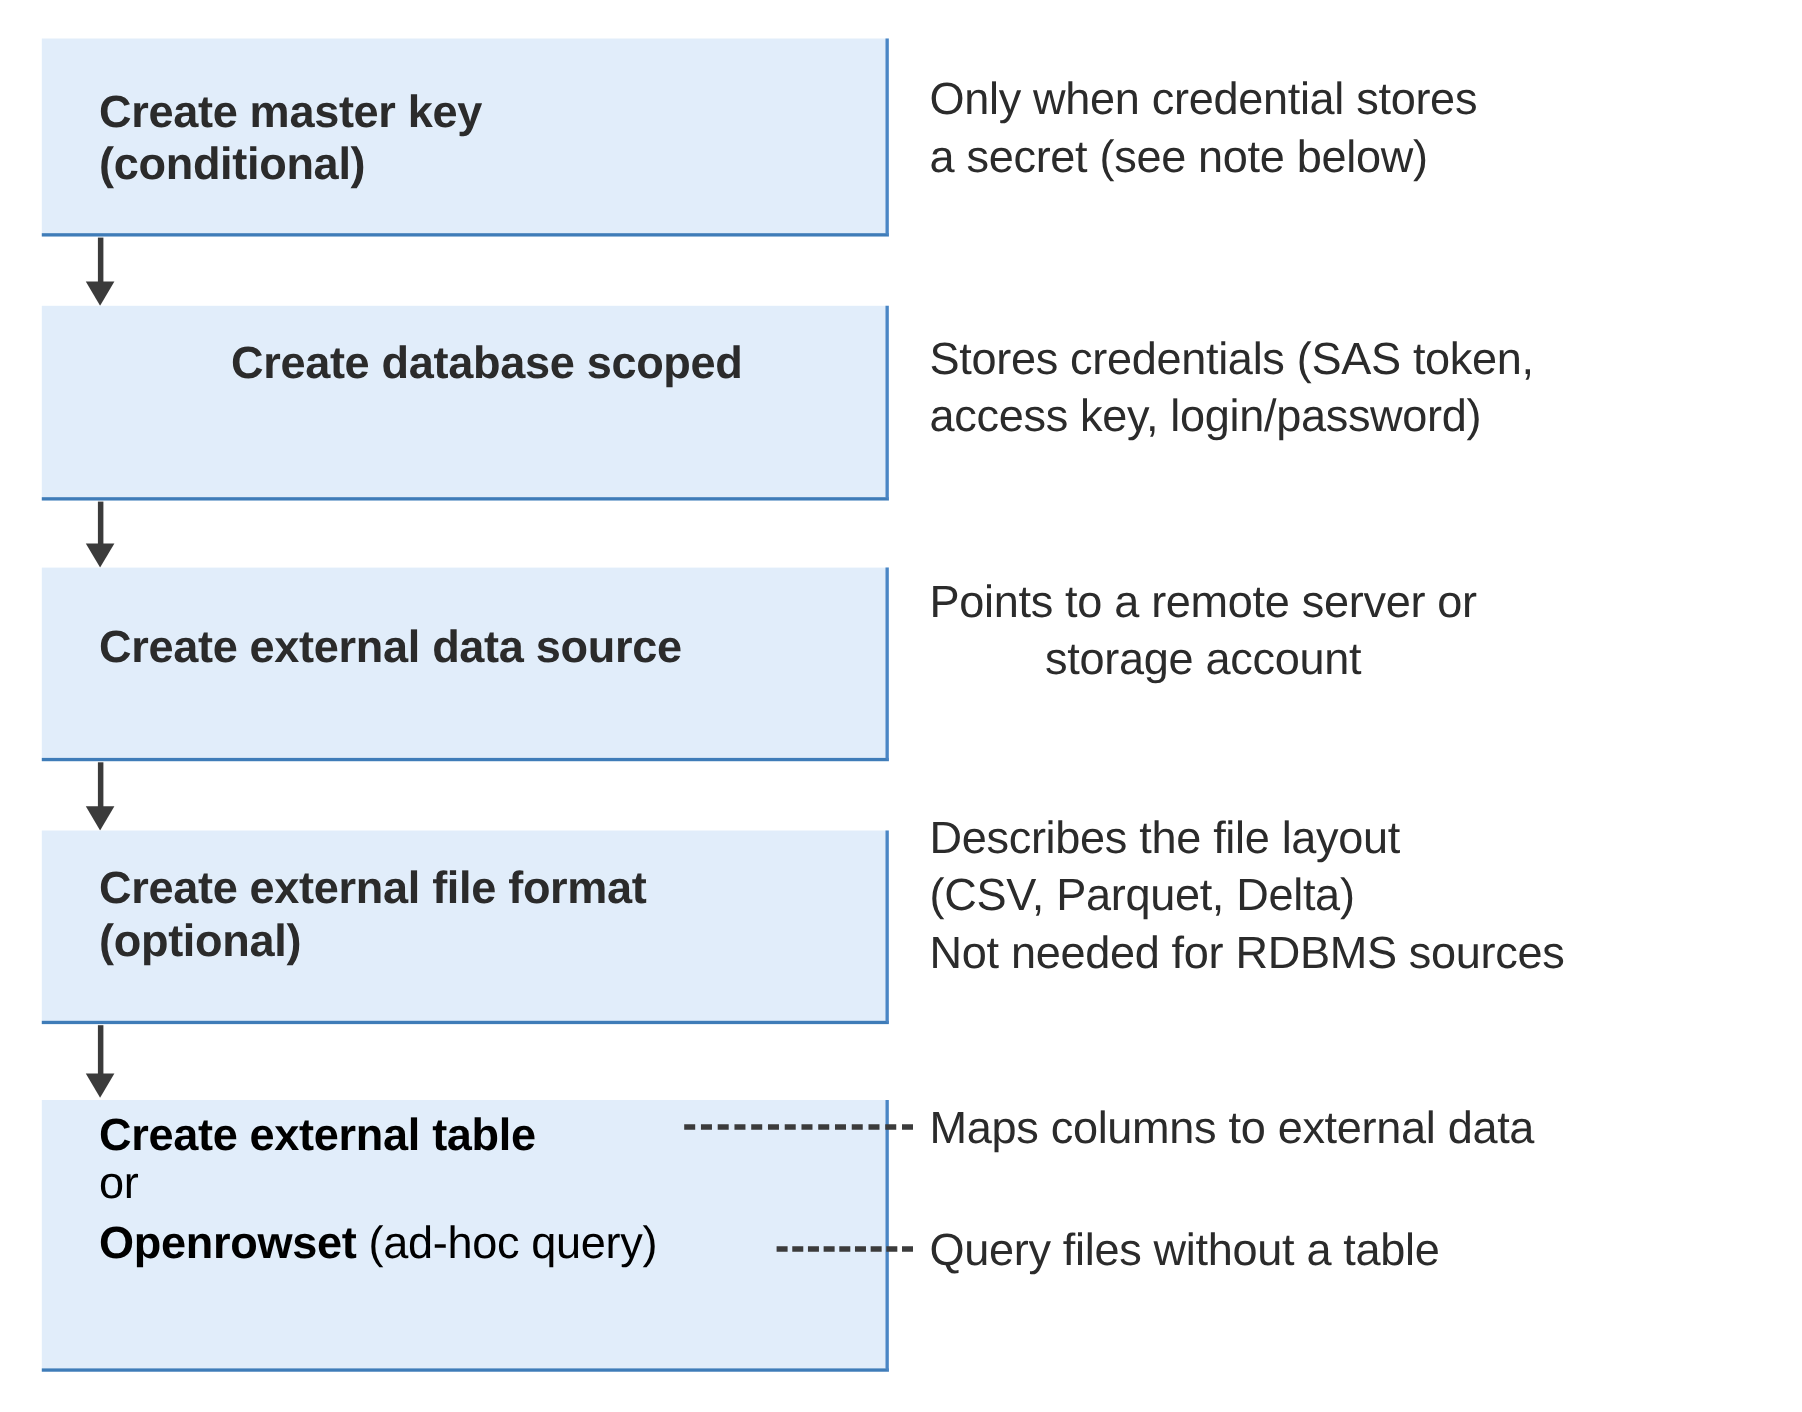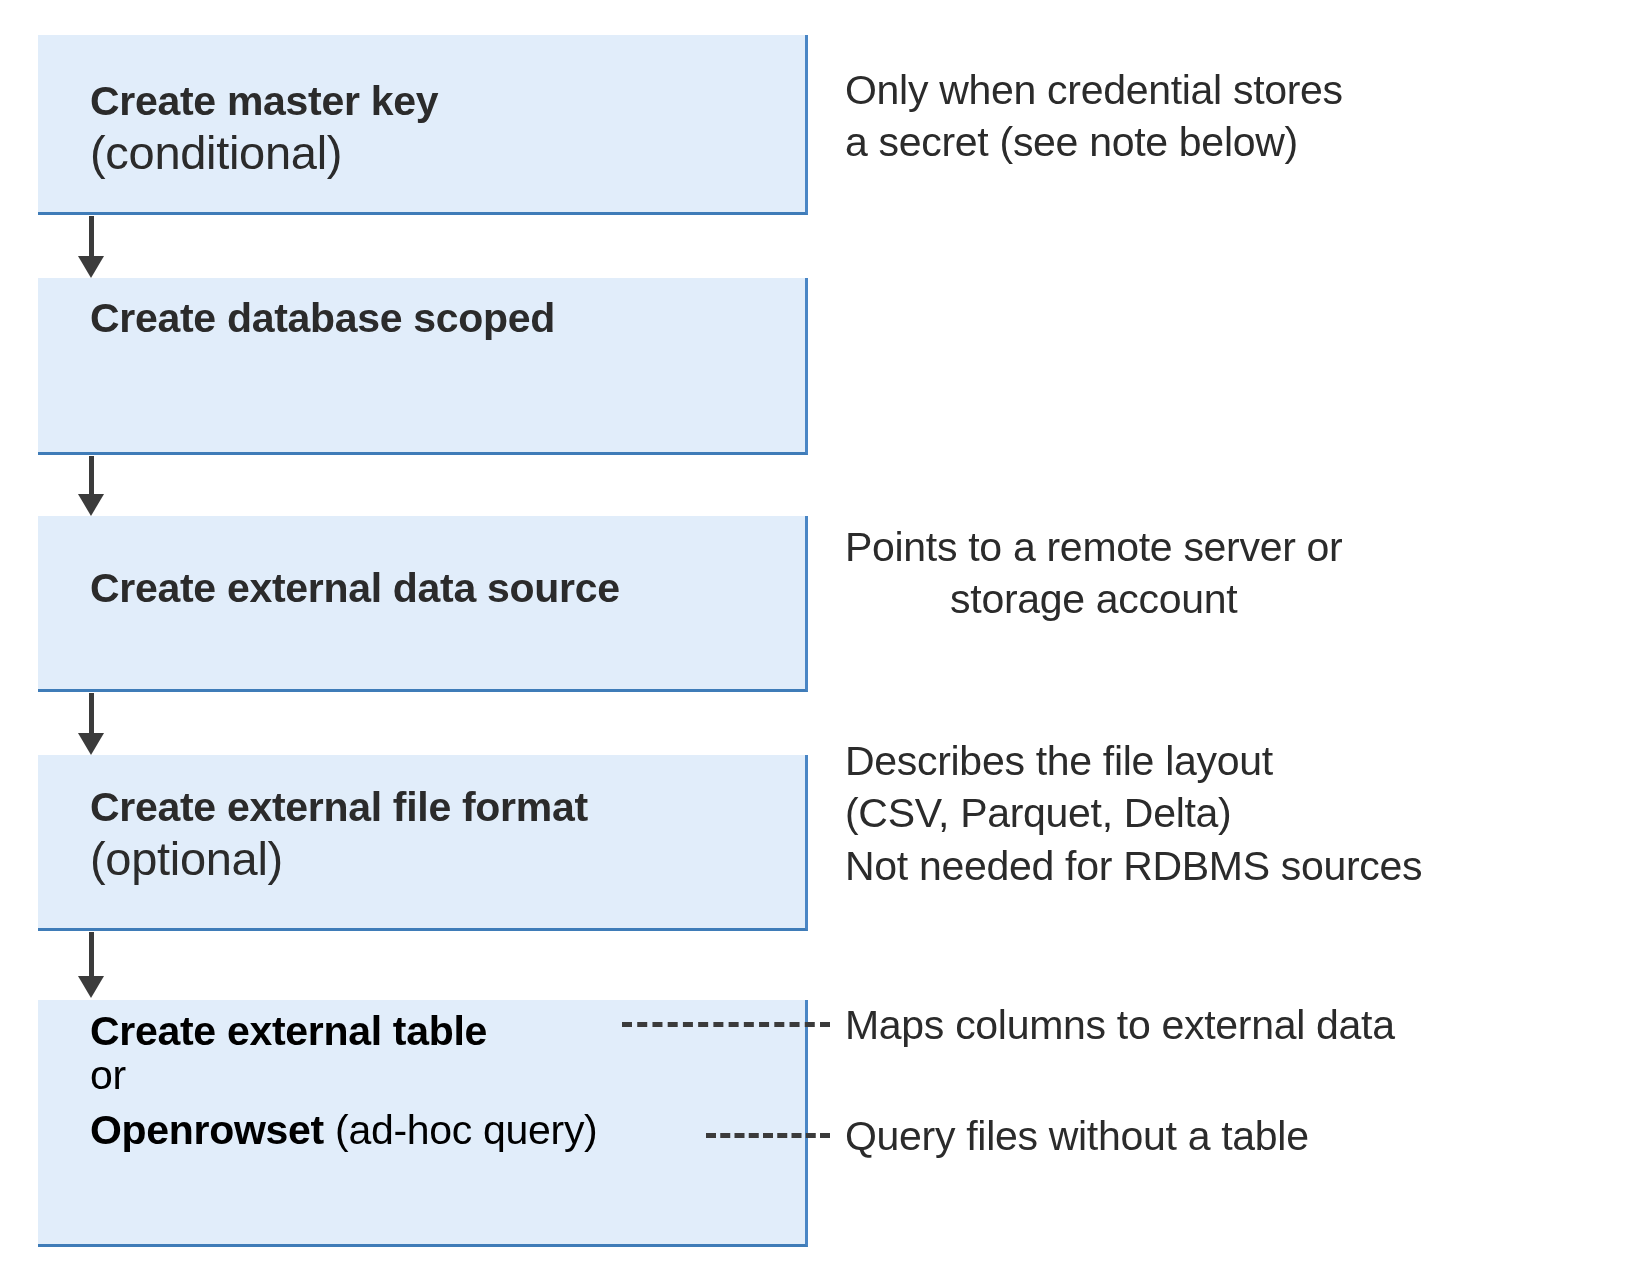--- a/index.html
+++ b/index.html
@@ -40,22 +40,22 @@
     line-height: 1.18;
   }
   .step-title {
     font-weight: bold;
     font-size: 41px;
     letter-spacing: -0.3px;
     display: block;
     white-space: nowrap;
   }
   .step-sub {
-    font-weight: normal;
-    font-size: 47px;
+    font-weight: bold;
+    font-size: 41px;
     letter-spacing: -0.3px;
     display: block;
     white-space: nowrap;
   }
 
   
   .desc {
     position: absolute;
     left: 845px;
     color: #2b2b2b;
@@ -120,24 +120,26 @@
   </div>
   <div class="desc" style="top:64px;">Only when credential stores
 a secret (see note below)</div>
 
   <div class="arrow" style="top:216px; height:62px;">
     <div class="shaft" style="height:42px;"></div>
     <div class="head" style="top:40px;"></div>
   </div>
 
   <div class="step-box" style="top:278px; height:177px;">
-    <div class="step-label" style="top:16px;">
+    <div class="step-label" style="top:28px;text-align:center;">
       <span class="step-title">Create database scoped</span>
     </div>
   </div>
+  <div class="desc" style="top:300px;">Stores credentials (SAS token,
+access key, login/password)</div>
 
   <div class="arrow" style="top:456px; height:60px;">
     <div class="shaft" style="height:40px;"></div>
     <div class="head" style="top:38px;"></div>
   </div>
 
   <div class="step-box" style="top:516px; height:176px;">
     <div class="step-label" style="top:48px;">
       <span class="step-title">Create external data source</span>
     </div>

